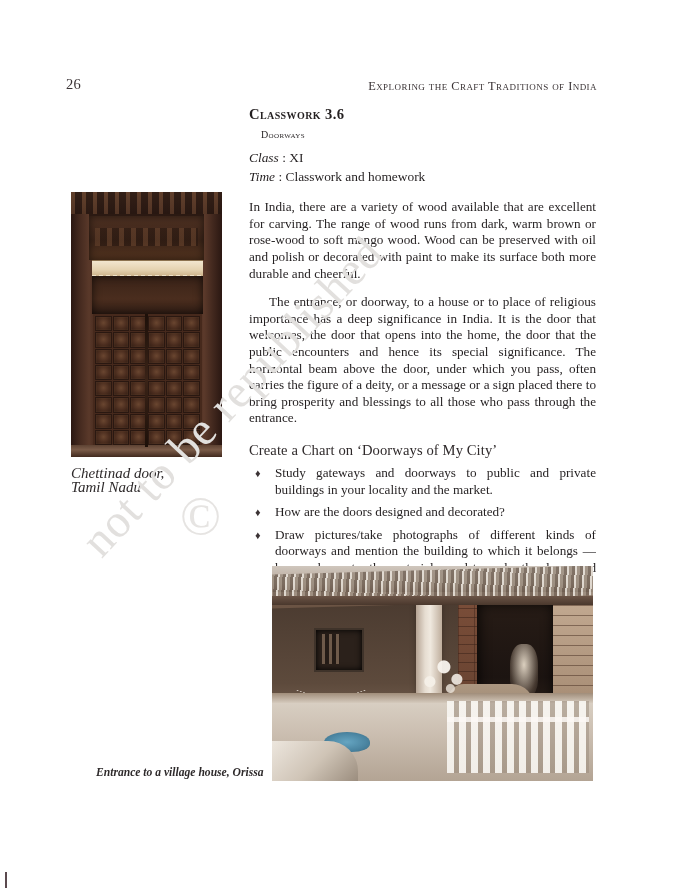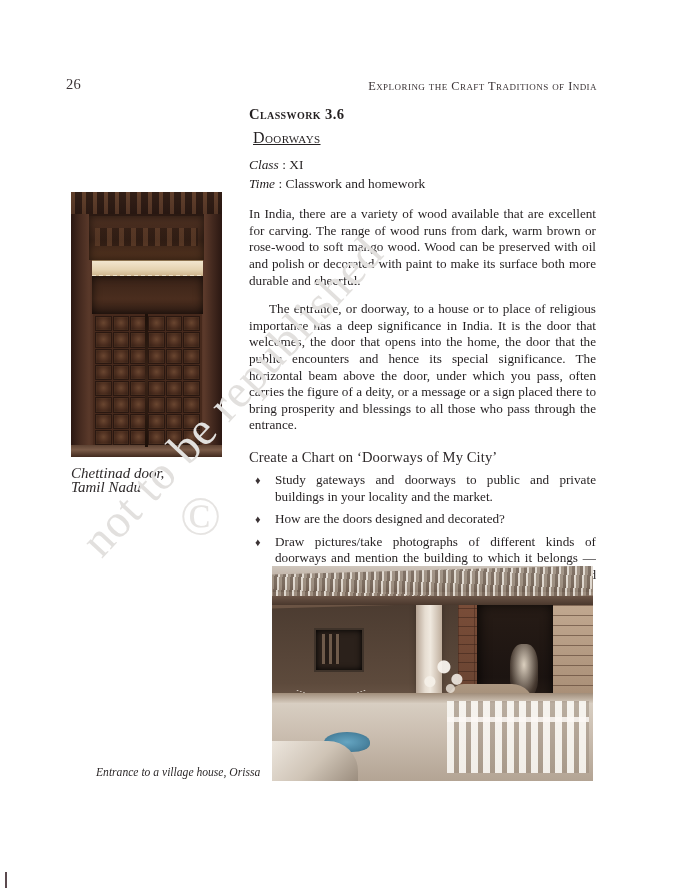--- a/index.html
+++ b/index.html
@@ -197,25 +197,24 @@
     font-variant: small-caps;
     font-weight: bold;
     font-size: 14.6px;
     letter-spacing: 0.4px;
     color: #231f20;
     margin: 0 0 6px 0;
   }
   .act-head .num { font-variant: normal; }
   .act-sub {
     font-variant: small-caps;
-    font-size: 16px;
+    font-size: 10px;
     letter-spacing: 0.4px;
-    margin: 0 0 9px 4px;
+    margin: 0 0 9px 12px;
     color: #231f20;
-    text-decoration: underline;
   }
   .meta {
     font-size: 13.4px;
     line-height: 18.6px;
     margin: 0 0 13px 0;
   }
   .meta em { font-style: italic; }
 
   .para {
     font-size: 13.2px;
@@ -406,20 +405,21 @@
   }
 
   .cap-bottom {
     position: absolute;
     left: 96px;
     top: 766px;
     font-style: italic;
     font-size: 11.6px;
     color: #2e2a2b;
     white-space: nowrap;
+    font-weight: bold;
   }
 
   .edge-tick {
     position: absolute;
     left: 5px;
     top: 872px;
     width: 2px;
     height: 16px;
     background: #5b4a4e;
   }

